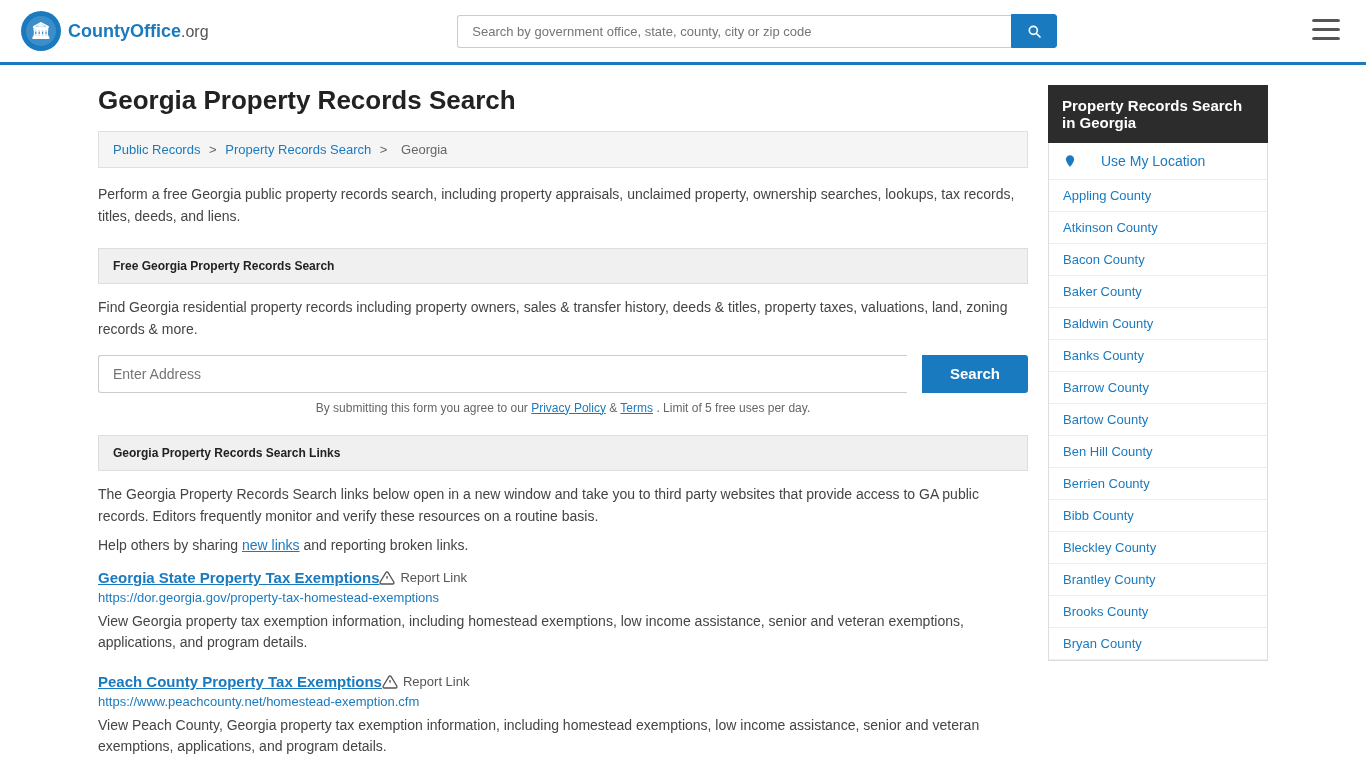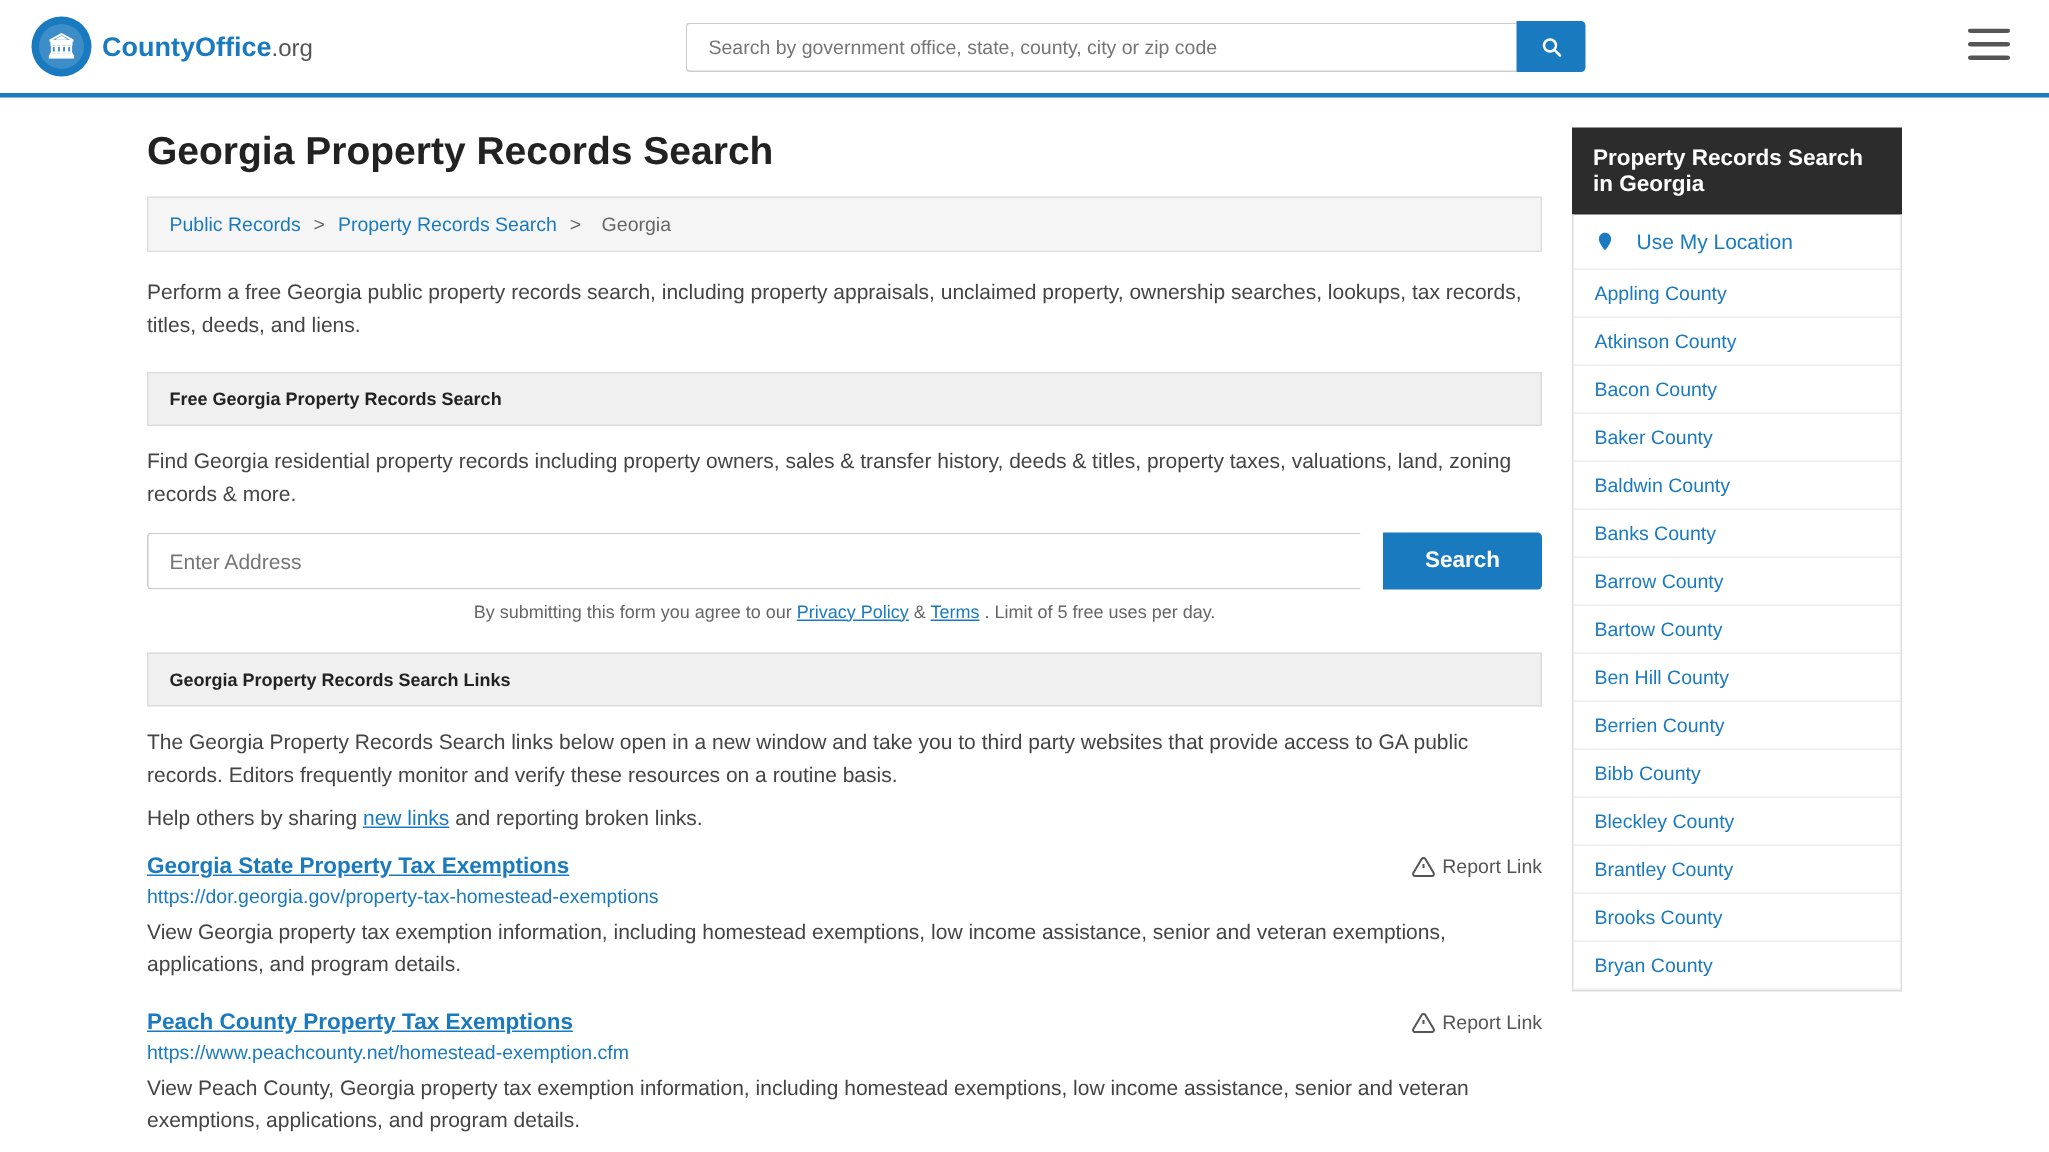--- a/index.html
+++ b/index.html
@@ -180,21 +180,20 @@
       color: #1a7abf;
       text-decoration: underline;
     }
 
     
     .link-item {
       margin-bottom: 20px;
     }
     .link-item-header {
       display: flex;
-      justify-content: space-between;
       align-items: center;
       margin-bottom: 4px;
     }
     .link-title {
       font-size: 15px;
       font-weight: bold;
       color: #1a7abf;
       text-decoration: underline;
       cursor: pointer;
     }
@@ -228,21 +227,21 @@
       font-weight: bold;
       margin-bottom: 0;
     }
     #sidebar-content {
       border: 1px solid #ddd;
       border-top: none;
     }
     #use-my-location {
       display: flex;
       align-items: center;
-      gap: 14px;
+      gap: 24px;
       padding: 10px 14px;
       border-bottom: 1px solid #eee;
       font-size: 14px;
       color: #1a7abf;
       cursor: pointer;
       background: none;
       border-left: none;
       border-right: none;
       border-top: none;
       width: 100%;

